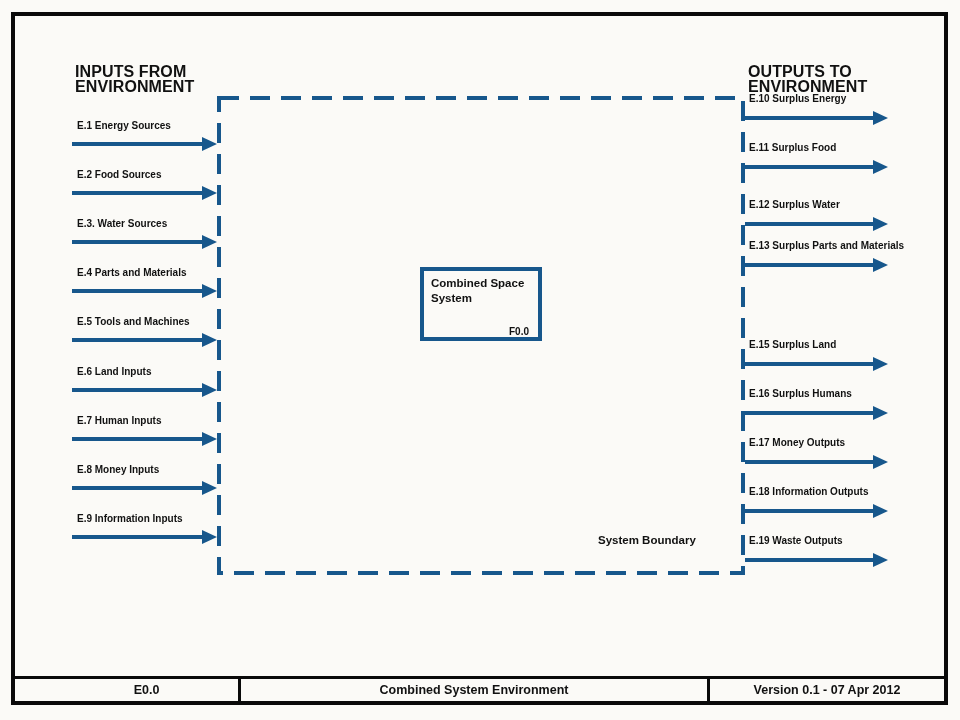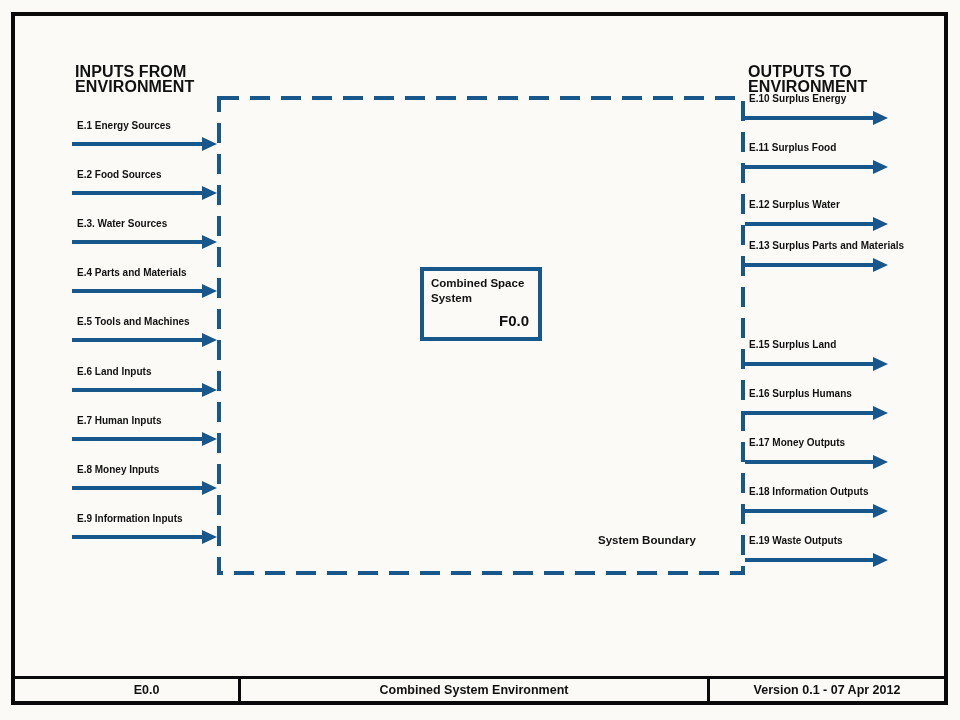--- a/index.html
+++ b/index.html
@@ -64,22 +64,22 @@
   .sys-box {
     position: absolute; left: 420px; top: 267px;
     width: 122px; height: 74px;
     border: 4px solid var(--blue);
   }
   .sys-box .title {
     position: absolute; left: 7px; top: 5px; right: 6px;
     font-size: 11.5px; line-height: 15px;
   }
   .sys-box .fid {
-    position: absolute; right: 9px; bottom: 8px;
-    font-size: 15px;
+    position: absolute; right: 9px; bottom: 0;
+    font-size: 10px;
   }
 
   
   .boundary-label {
     position: absolute; left: 598px; top: 534px; width: 130px;
     text-align: left; font-size: 11.5px; white-space: nowrap;
   }
 
   
   .footer {

